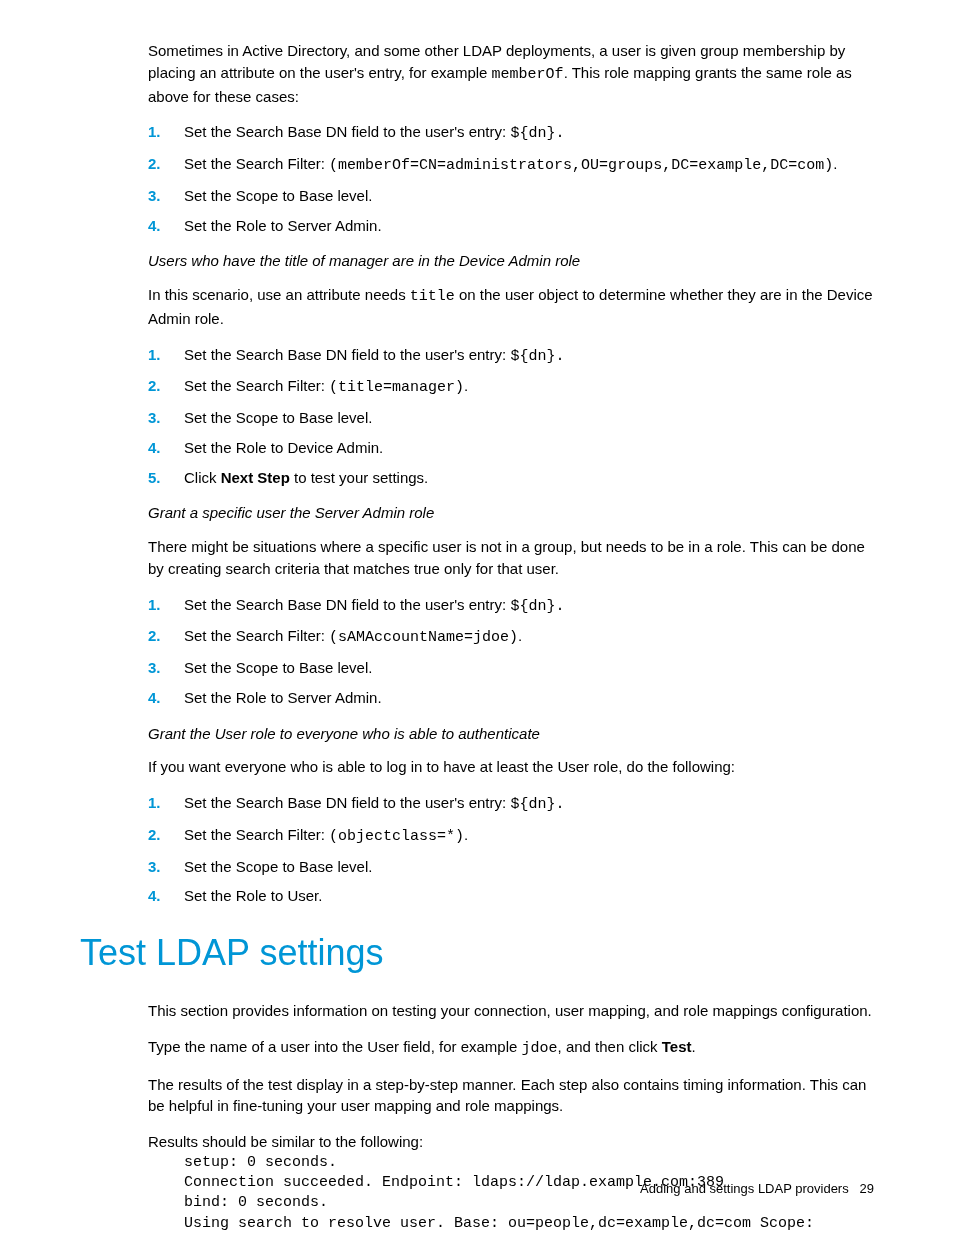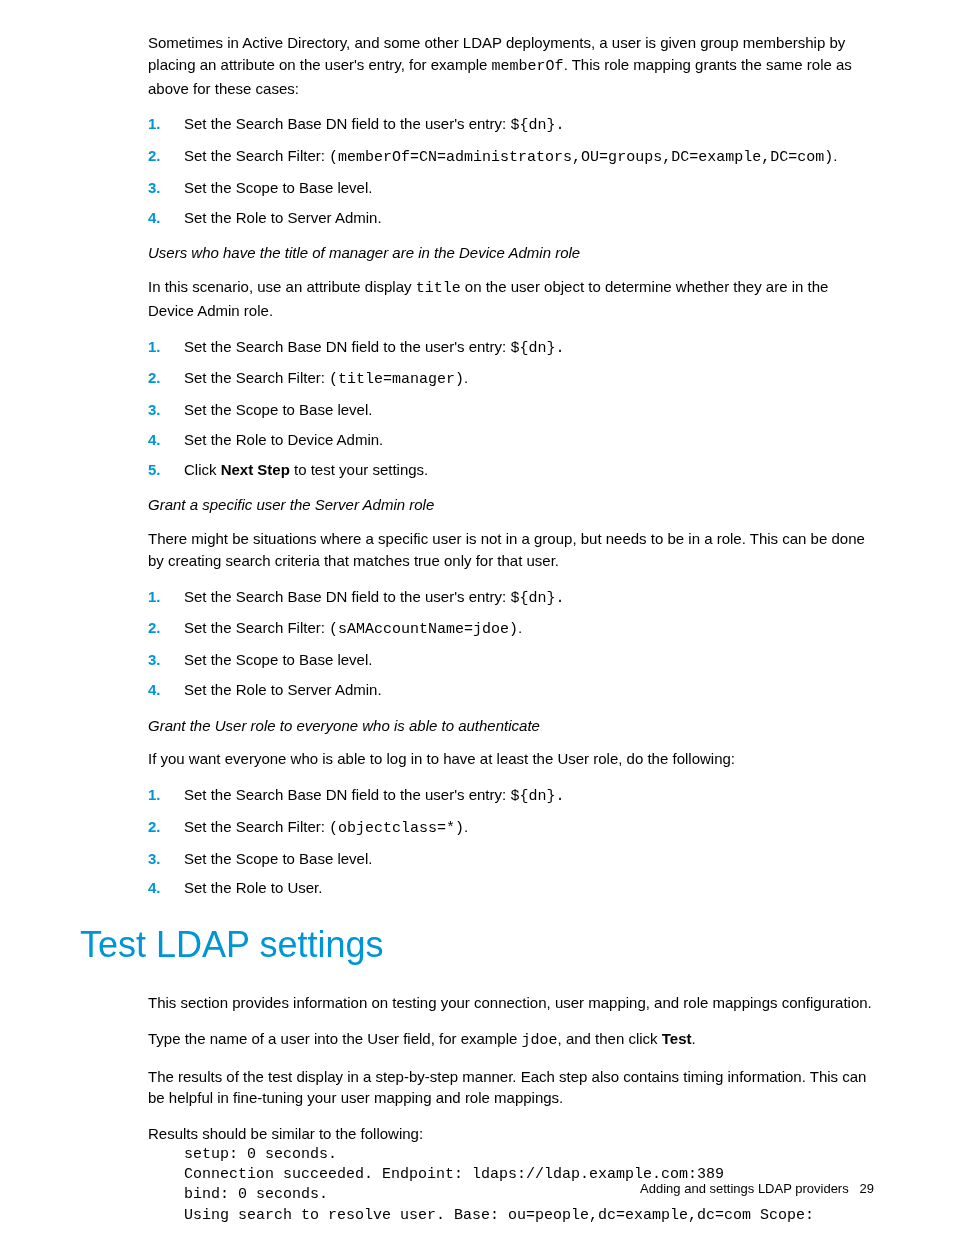--- a/index.html
+++ b/index.html
@@ -8,21 +8,21 @@
     color: #000;
     margin: 0;
     padding: 0;
     background: #fff;
     line-height: 1.45;
   }
   .page {
     width: 954px;
     height: 1235px;
     box-sizing: border-box;
-    padding: 32px 80px 40px 80px;
+    padding: 40px 80px 40px 80px;
     position: relative;
   }
   .content {
     margin-left: 68px;
   }
   p { margin: 0 0 14px 0; }
   .code {
     font-family: "Courier New", Courier, monospace;
   }
   ol.steps {
@@ -81,21 +81,21 @@
 
     <ol class="steps">
       <li><span class="num">1.</span><span>Set the Search Base DN field to the user's entry: </span><span class="code">${dn}.</span><span></span></li>
       <li><span class="num">2.</span><span>Set the Search Filter: </span><span class="code">(memberOf=CN=administrators,OU=groups,DC=example,DC=com)</span><span>.</span></li>
       <li><span class="num">3.</span><span>Set the Scope to Base level.</span></li>
       <li><span class="num">4.</span><span>Set the Role to Server Admin.</span></li>
     </ol>
 
     <p class="subheading">Users who have the title of manager are in the Device Admin role</p>
     <p>
-      <span>In this scenario, use an attribute display </span><span class="code">title</span><span> on the user object to determine whether they are in the Device Admin role.</span>
+      <span>In this scenario, use an attribute needs </span><span class="code">title</span><span> on the user object to determine whether they are in the Device Admin role.</span>
     </p>
     <ol class="steps">
       <li><span class="num">1.</span><span>Set the Search Base DN field to the user's entry: </span><span class="code">${dn}.</span></li>
       <li><span class="num">2.</span><span>Set the Search Filter: </span><span class="code">(title=manager)</span><span>.</span></li>
       <li><span class="num">3.</span><span>Set the Scope to Base level.</span></li>
       <li><span class="num">4.</span><span>Set the Role to Device Admin.</span></li>
       <li><span class="num">5.</span><span>Click </span><span class="bold">Next Step</span><span> to test your settings.</span></li>
     </ol>
 
     <p class="subheading">Grant a specific user the Server Admin role</p>

